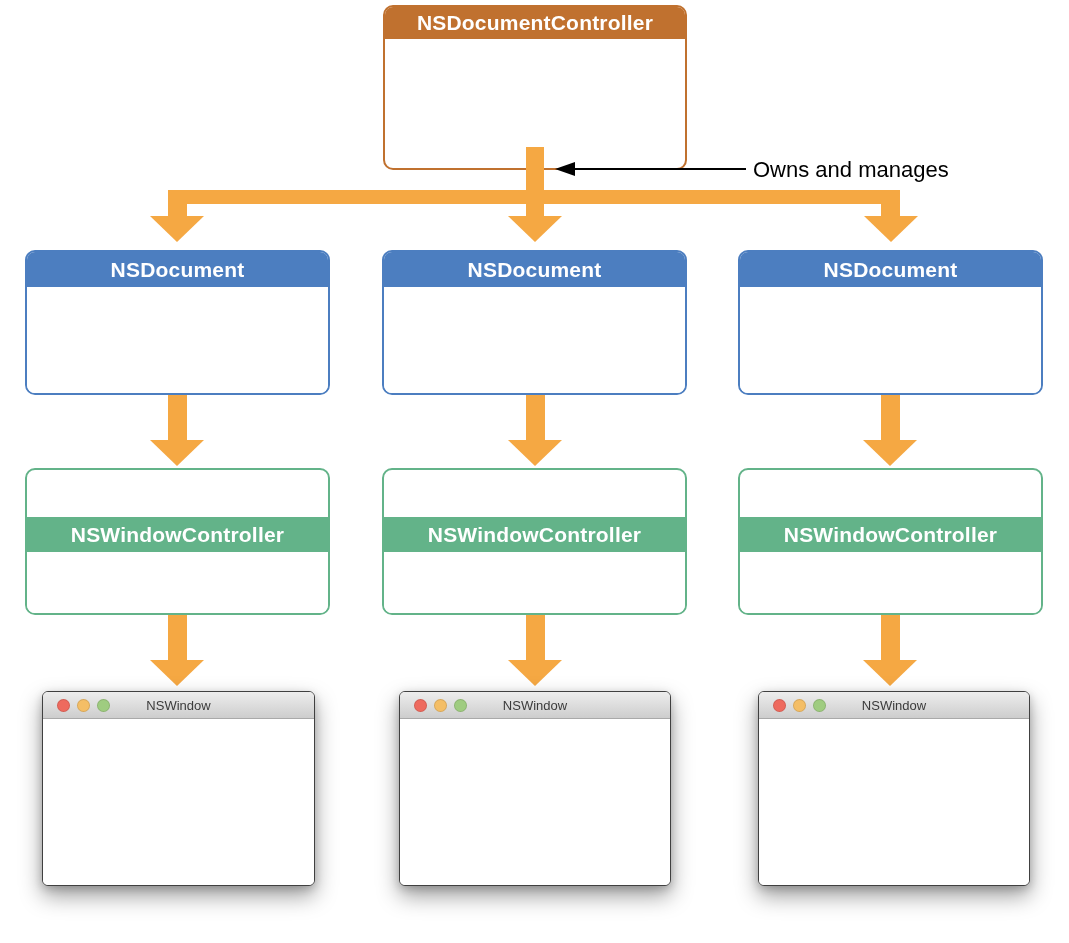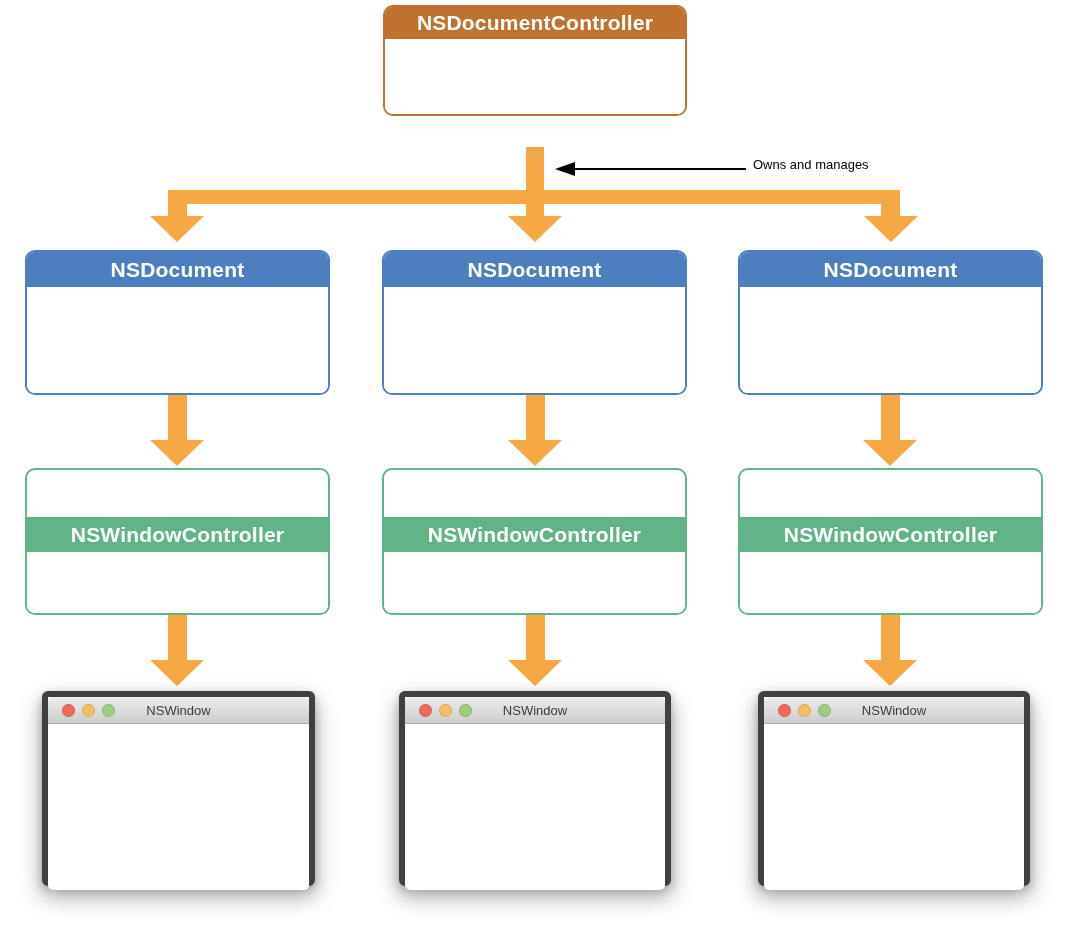--- a/index.html
+++ b/index.html
@@ -29,42 +29,42 @@
   .controller-box{border-color:var(--controller-header);}
   .controller-box .box-header{background:var(--controller-header);height:35px;margin-top:47px;}
 
   
   .oshaft{position:absolute;background:var(--arrow);}
   .ohead{position:absolute;width:0;height:0;border-left:27px solid transparent;border-right:27px solid transparent;border-top:26px solid var(--arrow);}
 
   
   .ann-line{position:absolute;background:var(--annotation);height:2px;}
   .ann-head{position:absolute;width:0;height:0;border-top:7px solid transparent;border-bottom:7px solid transparent;border-right:20px solid var(--annotation);}
-  .ann-text{position:absolute;font-size:13px;color:var(--annotation);white-space:nowrap;}
+  .ann-text{position:absolute;font-size:22px;color:var(--annotation);white-space:nowrap;}
 
   
-  .macwindow{position:absolute;background:#ffffff;border:6px solid #404040;border-radius:6px;box-sizing:border-box;
+  .macwindow{position:absolute;background:#ffffff;border:1px solid #404040;border-radius:6px;box-sizing:border-box;
     box-shadow:0 10px 22px rgba(0,0,0,0.38), 0 3px 8px rgba(0,0,0,0.18);}
   .titlebar{position:relative;height:26px;border-radius:5px 5px 0 0;border-bottom:1px solid #a9a9a9;
     background:linear-gradient(to bottom,var(--titlebar-top),var(--titlebar-bottom));
     display:flex;align-items:center;justify-content:center;}
   .win-title{font-size:13px;color:#3b3b3b;}
   .lights{position:absolute;left:14px;top:0;height:100%;display:flex;align-items:center;gap:7px;}
   .light{width:13px;height:13px;border-radius:50%;box-shadow:inset 0 0 0 1px rgba(0,0,0,0.12);}
   .light.red{background:var(--traffic-red);}
   .light.yellow{background:var(--traffic-yellow);}
   .light.green{background:var(--traffic-green);}
   .win-body{background:#ffffff;border-radius:0 0 5px 5px;}
 </style>
 </head>
 <body>
 
 <div id="stage">
 
-  <div class="classbox root-box" style="left:383px;top:5px;width:304px;height:111px;text-align:right;">
+  <div class="classbox root-box" style="left:383px;top:5px;width:304px;height:165px;text-align:right;">
     <div class="box-header">NSDocumentController</div>
     <div class="box-body" style="height:107px;"></div>
   </div>
 
   <div class="oshaft" style="left:526px;top:147px;width:18px;height:70px;"></div>
   <div class="oshaft" style="left:168px;top:190px;width:732px;height:14px;"></div>
   <div class="oshaft" style="left:168px;top:190px;width:19px;height:27px;"></div>
   <div class="oshaft" style="left:881px;top:190px;width:19px;height:27px;"></div>
   <div class="ohead" style="left:150px;top:216px;"></div>
   <div class="ohead" style="left:508px;top:216px;"></div>

